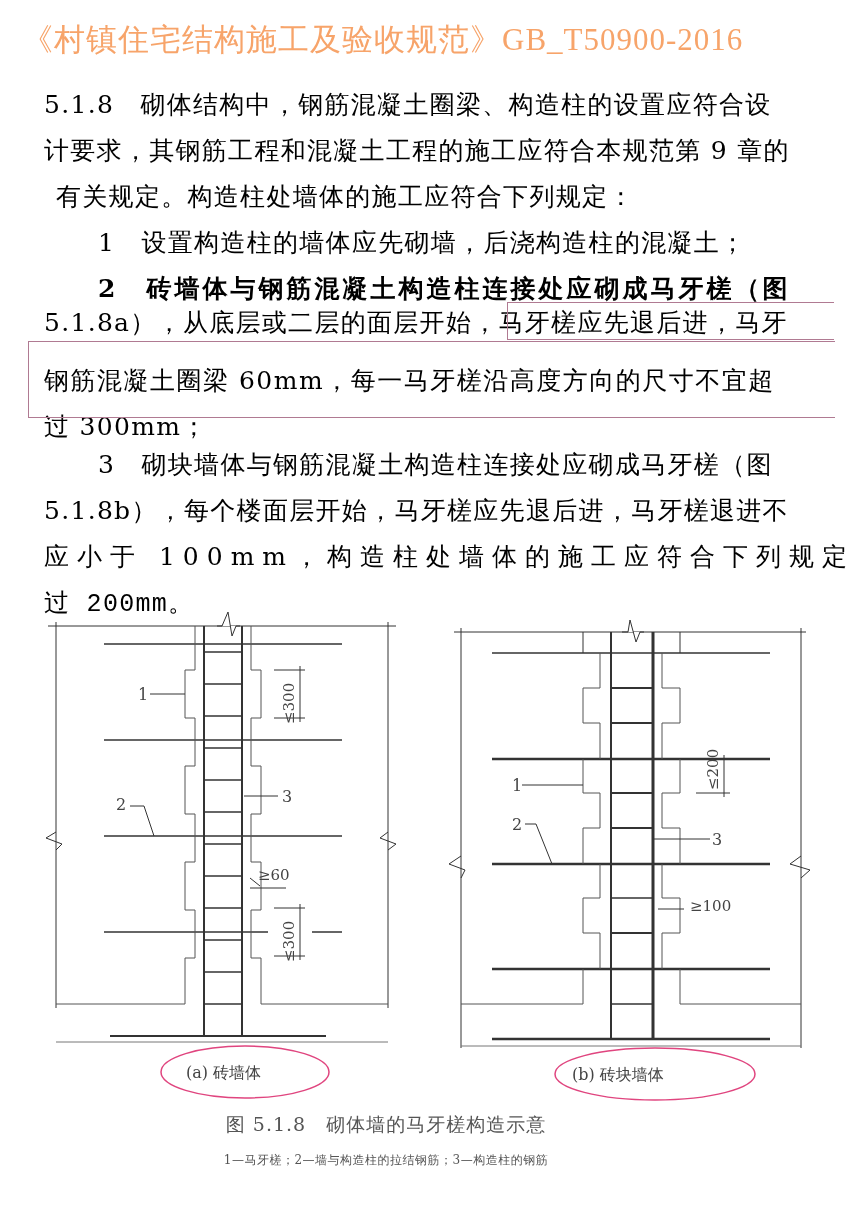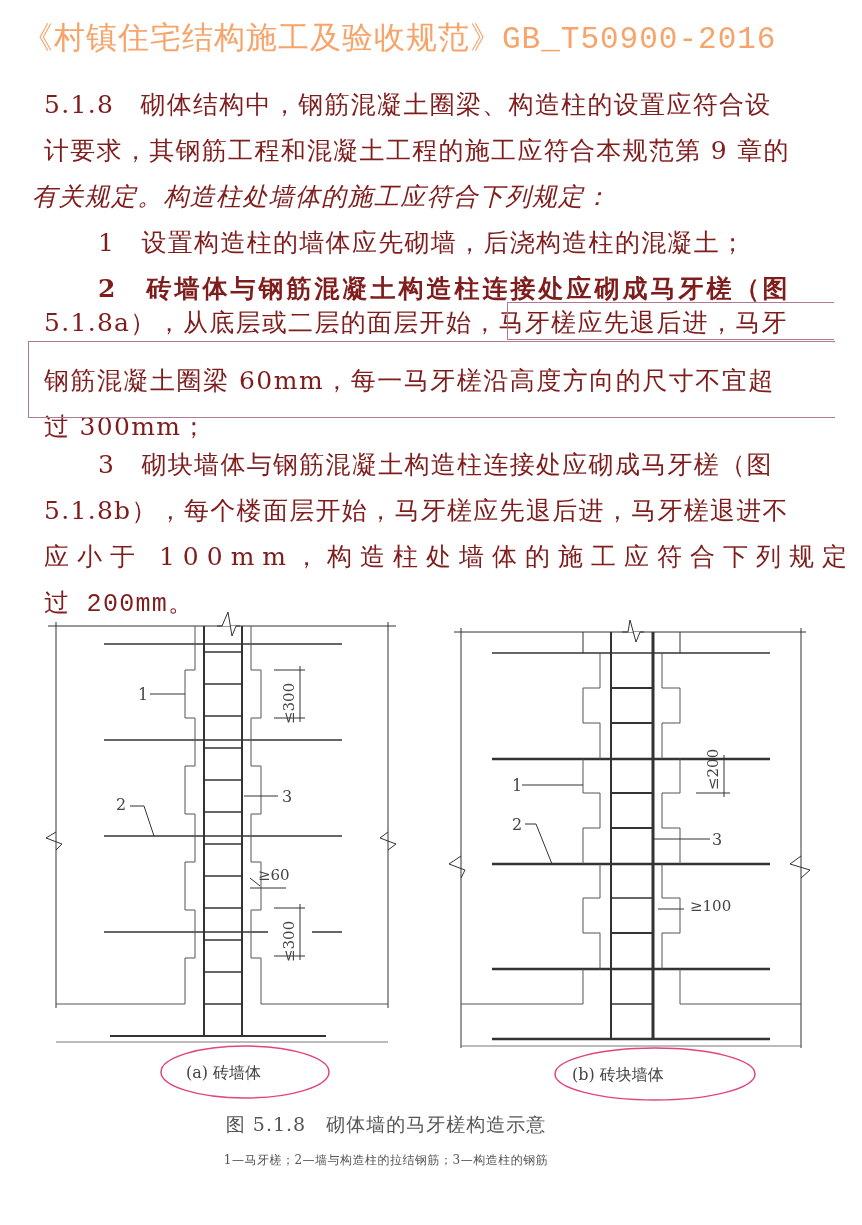--- a/index.html
+++ b/index.html
@@ -1,34 +1,34 @@
 <!DOCTYPE html>
 <html><head>
 <meta charset="utf-8">
 <style>
   html, body { margin: 0; padding: 0; background: #ffffff; }
   body { width: 862px; height: 1225px; position: relative; overflow: hidden;
          font-family: "DejaVu Serif", "Liberation Serif", serif; color: #2a2a2a; }
   .title { position: absolute; left: 22px; top: 16px; width: 830px;
            font-size: 31px; line-height: 48px; color: #f7a46a; letter-spacing: 1px;
-           font-family: Liberation Mono, monospace; white-space: nowrap; }
-  .line { position: absolute; white-space: nowrap; font-size: 25px; color: #7f1d1d; }
+           font-family: Liberation Serif, serif; white-space: nowrap; }
+  .line { position: absolute; white-space: nowrap; font-size: 25px; color: #000000; }
   .hl { position: absolute; border: 1.5px solid #b07a92; }
   .fig { position: absolute; left: 0; top: 600px; width: 862px; height: 510px; }
   .cap { position: absolute; white-space: nowrap; color: #555; text-align: center; width: 772px; left: 0; }
 </style>
 </head>
 <body>
 
 <div class="title">《村镇住宅结构施工及验收规范》GB_T50900-2016</div>
 
 <div>
   <div class="line" style="left:44px; top:88px; letter-spacing:1.3px;">5.1.8　砌体结构中，钢筋混凝土圈梁、构造柱的设置应符合设</div>
   <div class="line" style="left:44px; top:134px; letter-spacing:1.3px;">计要求，其钢筋工程和混凝土工程的施工应符合本规范第 9 章的</div>
-  <div class="line" style="left:32px; top:180px; letter-spacing:1.3px;font-style:italic;">有关规定。构造柱处墙体的施工应符合下列规定：</div>
+  <div class="line" style="left:56px; top:180px; letter-spacing:1.3px;">有关规定。构造柱处墙体的施工应符合下列规定：</div>
   <div class="line" style="left:98px; top:226px; letter-spacing:1.3px;">1　设置构造柱的墙体应先砌墙，后浇构造柱的混凝土；</div>
   <div class="line" style="left:98px; top:272px; letter-spacing:3px;font-weight:bold;">2　砖墙体与钢筋混凝土构造柱连接处应砌成马牙槎（图</div>
   <div class="line" style="left:44px; top:306px; letter-spacing:1.3px;">5.1.8a），从底层或二层的面层开始，马牙槎应先退后进，马牙</div>
   <div class="line" style="left:44px; top:364px; letter-spacing:1.5px;">钢筋混凝土圈梁 60mm，每一马牙槎沿高度方向的尺寸不宜超</div>
   <div class="line" style="left:44px; top:410px; letter-spacing:1.3px;">过 300mm；</div>
   <div class="line" style="left:98px; top:448px; letter-spacing:1.3px;">3　砌块墙体与钢筋混凝土构造柱连接处应砌成马牙槎（图</div>
   <div class="line" style="left:44px; top:494px; letter-spacing:1.3px;">5.1.8b），每个楼面层开始，马牙槎应先退后进，马牙槎退进不</div>
   <div class="line" style="left:44px; top:540px; letter-spacing:8px;">应小于 100mm，构造柱处墙体的施工应符合下列规定</div>
   <div class="line" style="left:44px; top:586px; letter-spacing:1.3px;font-family:Liberation Mono, monospace;">过 200mm。</div>
 </div>

